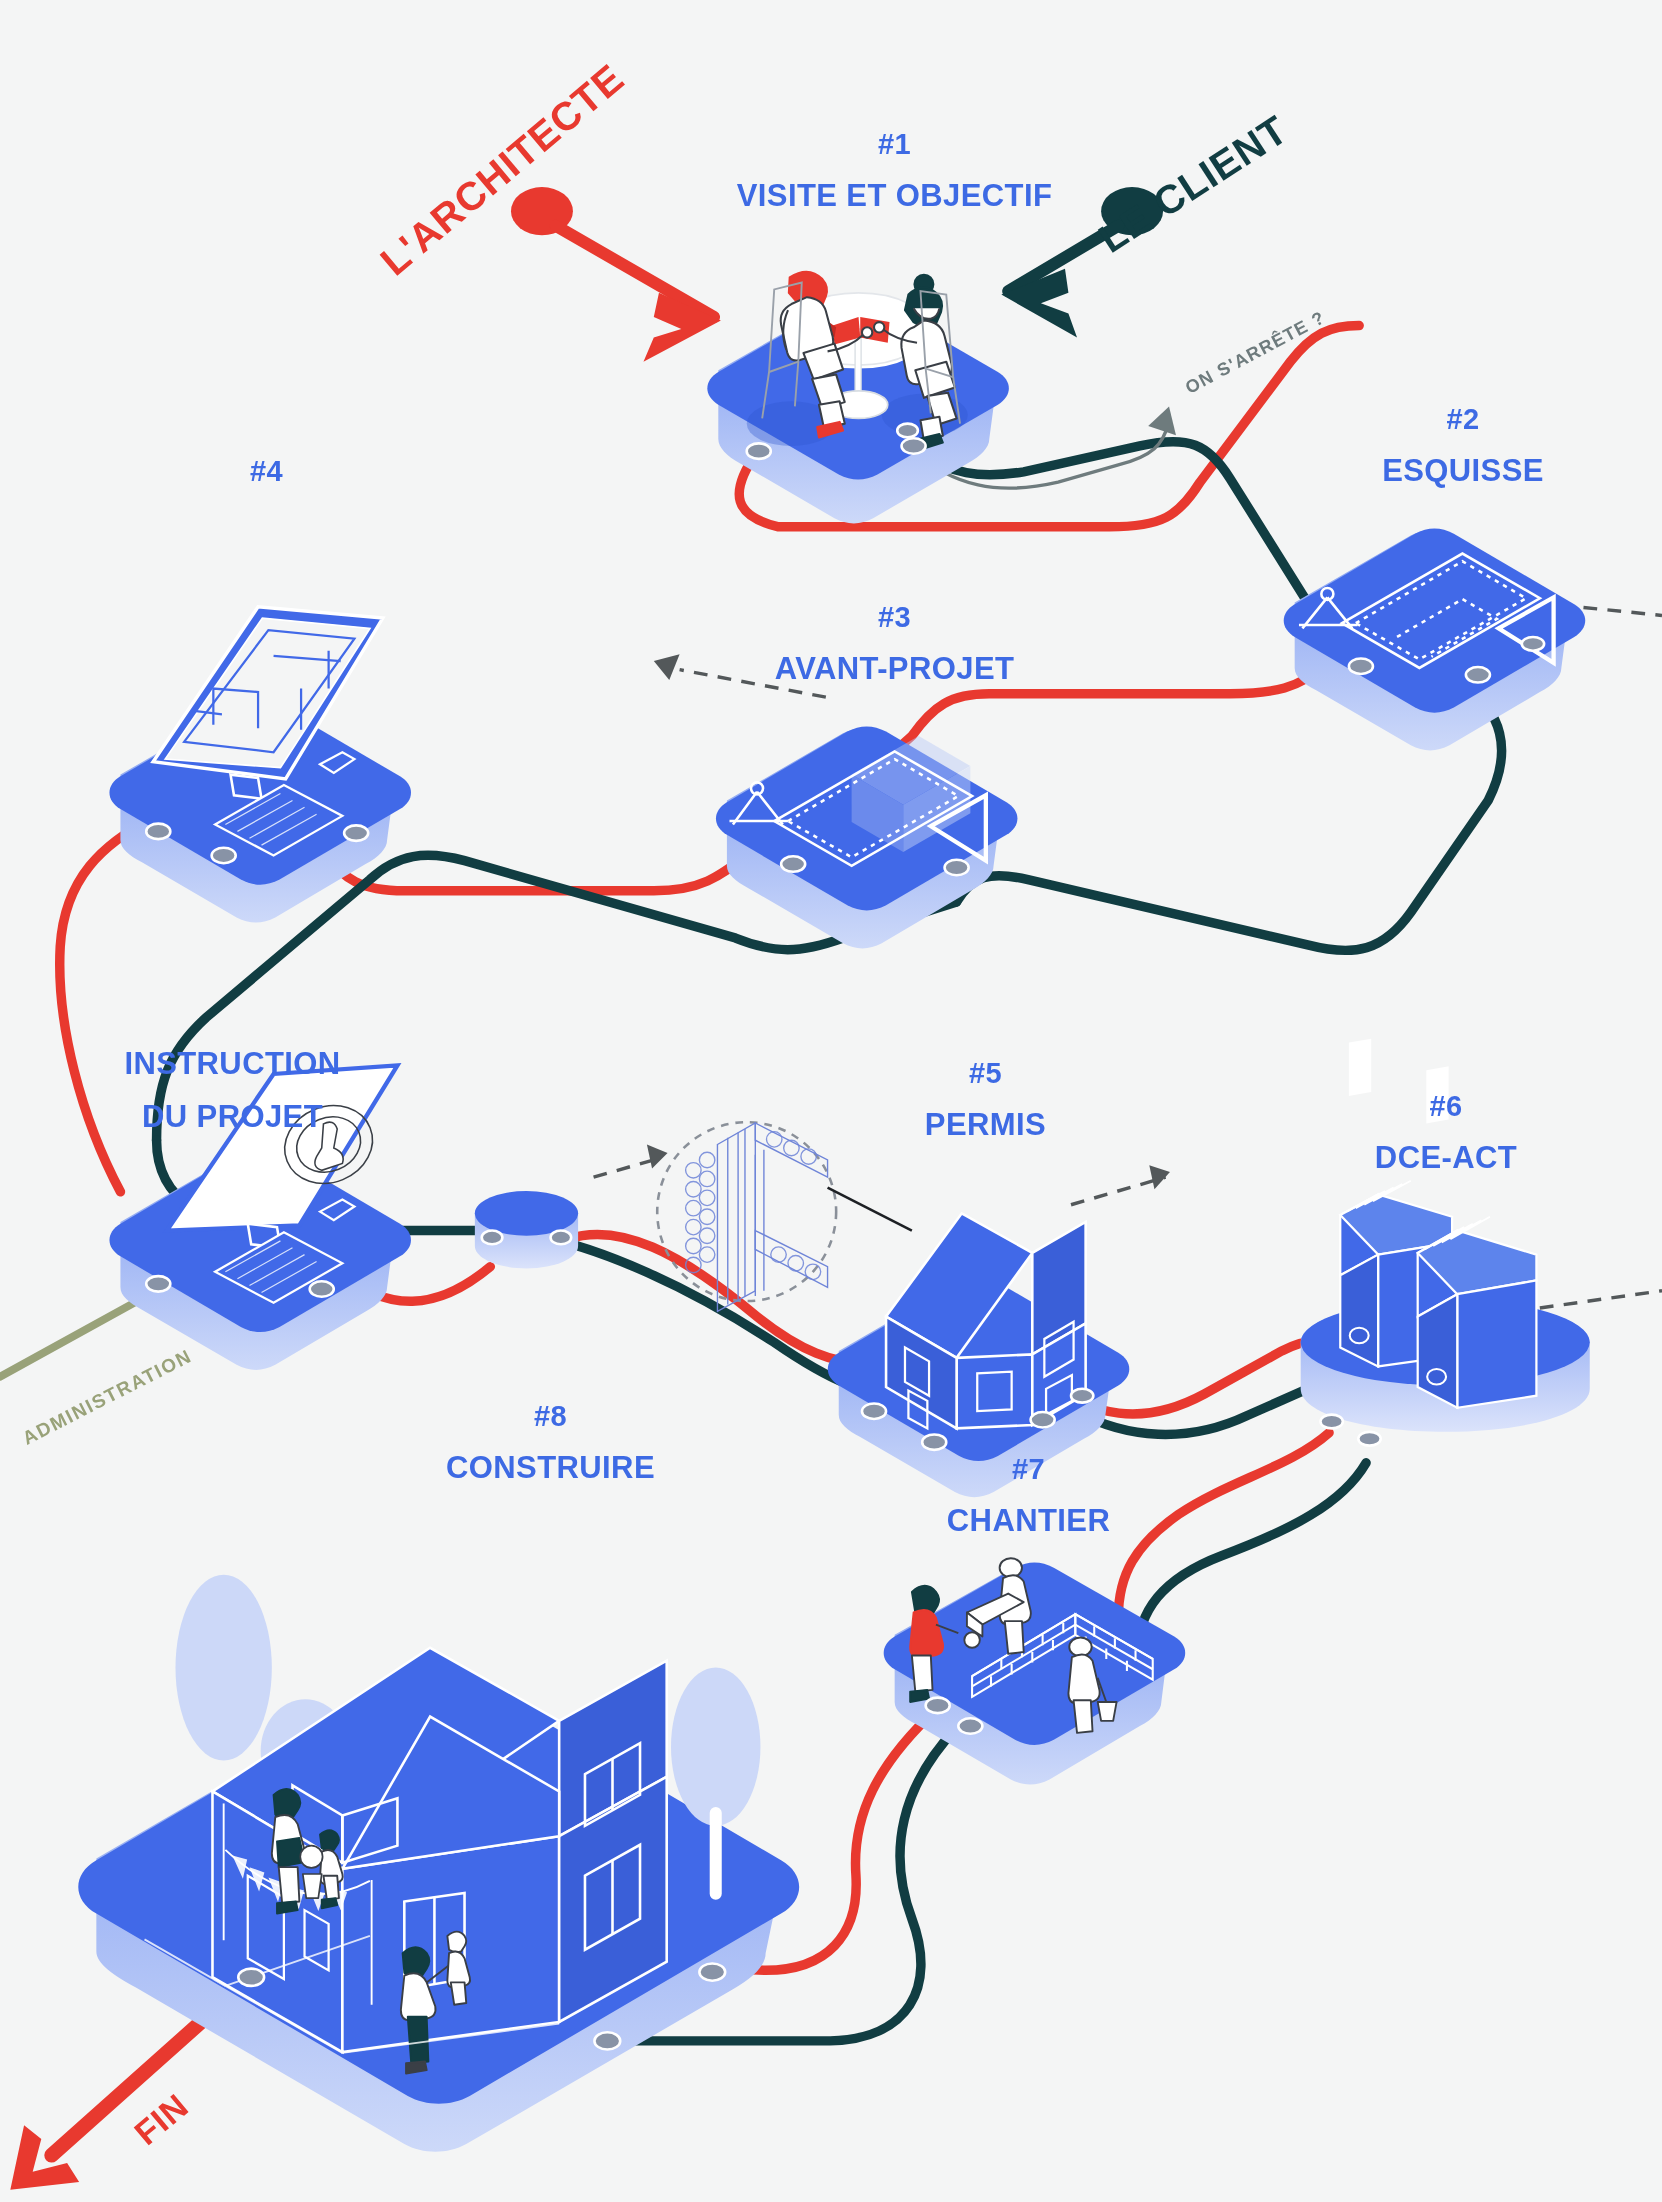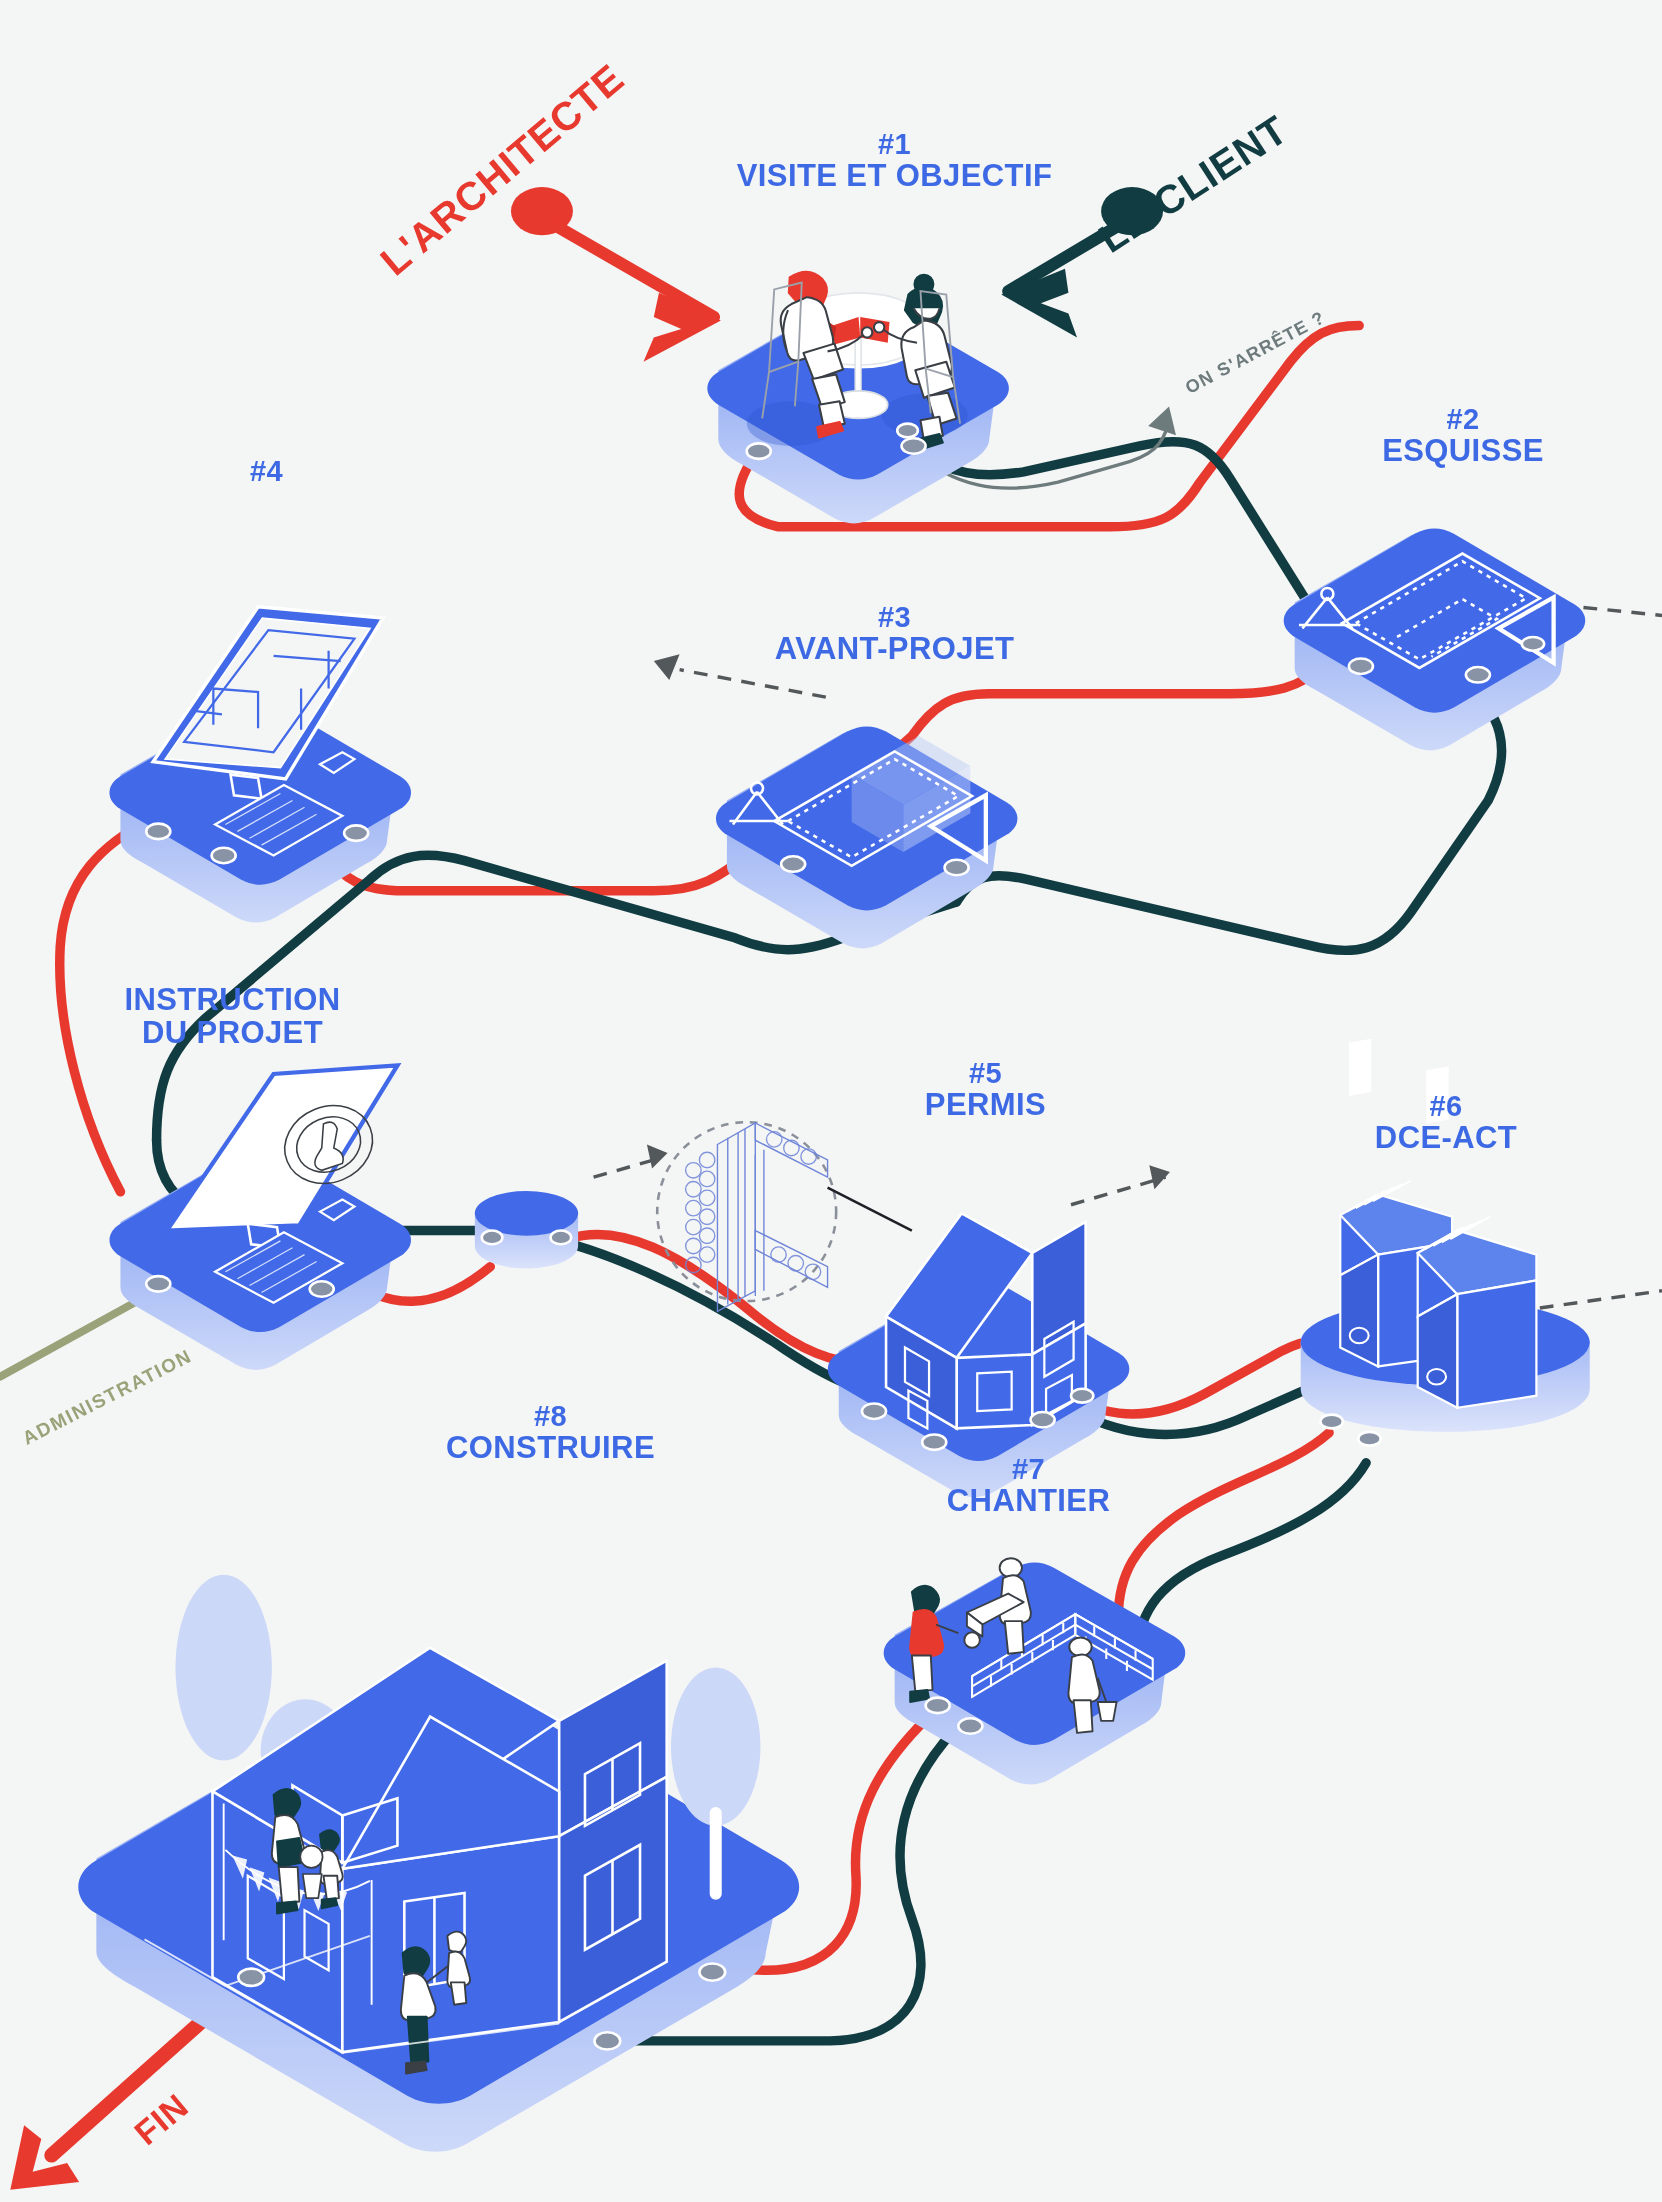--- a/index.html
+++ b/index.html
@@ -17,21 +17,21 @@
     color:#3d6ae4;
     font-weight:700;
     text-align:center;
     letter-spacing:0.4px;
     line-height:1.06;
     white-space:nowrap;
     font-stretch:condensed;
     transform-origin:50% 50%;
   }
   .lbl .num{display:block;font-size:29px;}
-  .lbl .nm{display:block;font-size:31px;}
+  .lbl .nm{display:block;font-size:31px;margin-top:20px;}
   .rot-lbl{
     position:absolute;
     font-weight:700;
     white-space:nowrap;
     transform-origin:0 0;
   }
   .architecte{color:#e8392f;font-size:40px;letter-spacing:0.9px;}
   .client{color:#113d42;font-size:40px;letter-spacing:0.9px;}
   .arrete{color:#6e7b7d;font-size:18px;letter-spacing:1.3px;font-weight:600;}
   .admin{color:#99a279;font-size:19px;letter-spacing:1.7px;font-weight:600;}
@@ -583,21 +583,21 @@
   <div class="lbl" style="left:882px;top:1454px;width:293px;">
     <span class="num">#7</span>
     <span class="nm">CHANTIER</span>
   </div>
 
   <div class="lbl" style="left:404px;top:1401px;width:293px;">
     <span class="num">#8</span>
     <span class="nm">CONSTRUIRE</span>
   </div>
 
-  <div class="lbl" style="left:52px;top:984px;width:361px;">
+  <div class="lbl" style="left:52px;top:1028px;width:361px;">
     <span class="nm">INSTRUCTION</span>
     <span class="nm">DU PROJET</span>
   </div>
 
   <div class="rot-lbl architecte" style="left:372px;top:250px;transform:rotate(-40deg);">L'ARCHITECTE</div>
 
   <div class="rot-lbl client" style="left:1091px;top:224px;transform:rotate(-33deg);">LE CLIENT</div>
 
   <div class="rot-lbl arrete" style="left:1182px;top:380px;transform:rotate(-28deg);">ON S'ARRÊTE ?</div>
 

